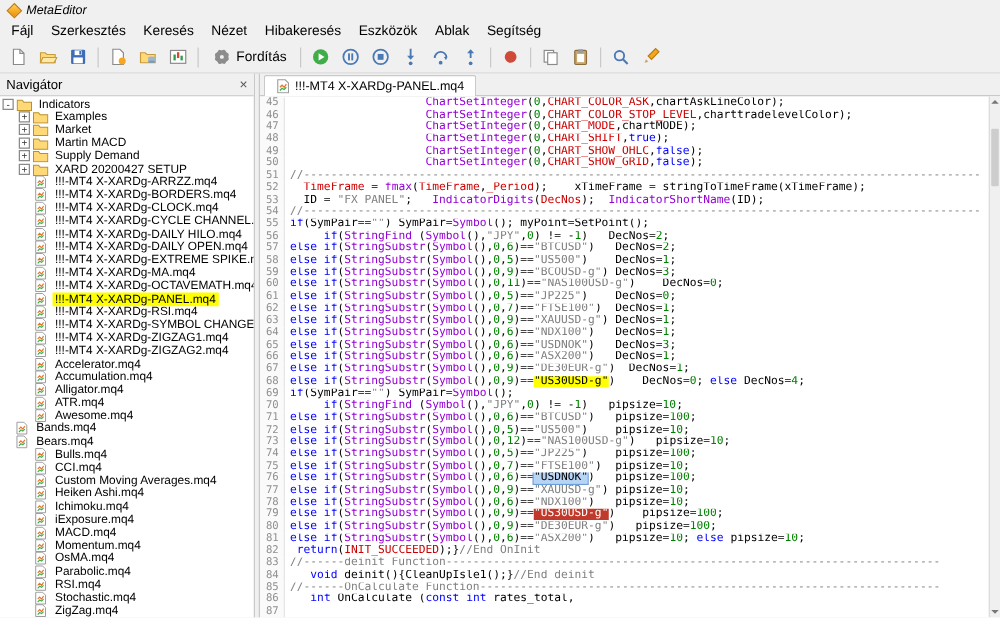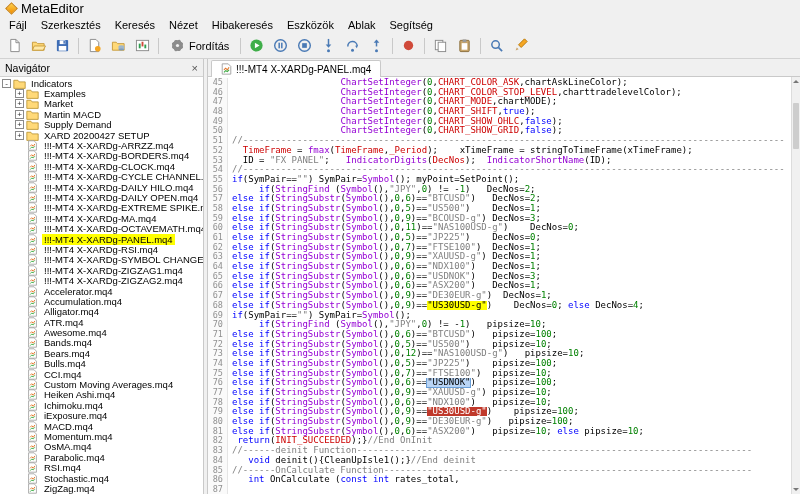--- a/index.html
+++ b/index.html
@@ -5,21 +5,21 @@
   html,body{margin:0;padding:0;}
   body{width:800px;height:494px;overflow:hidden;background:#f0f0f0;
        font-family:"Liberation Sans",sans-serif;font-size:11px;color:#000;
        -webkit-font-smoothing:antialiased;}
   *{box-sizing:border-box;}
 
   
   .titlebar{height:17px;display:flex;align-items:center;gap:5px;padding-left:5px;background:#f0f0f0;}
   .app-icon{width:9px;height:9px;background:linear-gradient(135deg,#ffd24a,#f08c00);
             border:1px solid #c87a00;transform:rotate(45deg);margin-left:2px;flex:none;}
-  .title-text{font-size:13px;}
+  .title-text{font-size:10px;font-style:italic;}
 
   .menubar{height:16px;display:flex;align-items:center;padding-left:2px;background:#f0f0f0;}
   .menu-item{padding:1px 7px;cursor:default;}
 
   .toolbar{height:26px;display:flex;align-items:center;background:#f0f0f0;
            border-bottom:1px solid #d2d2d2;padding-left:3px;gap:1px;}
   .tb-btn{width:23px;height:21px;display:flex;align-items:center;justify-content:center;
           border:1px solid transparent;background:transparent;padding:0;border-radius:2px;}
   .tb-btn svg{width:15px;height:15px;display:block;}
   .tb-btn.compile{width:auto;padding:0 6px;gap:4px;font-size:11px;font-family:"Liberation Sans",sans-serif;}
@@ -492,32 +492,32 @@
           <span class="exp-sp"></span>
           <span class="t-icon">
             <svg viewBox="0 0 12 14">
               <path d="M1 1h7l3 3v9H1z" fill="#fff" stroke="#9a9a9a"></path>
               <path d="M3 8l2-2 2 2 2-3" fill="none" stroke="#e2762a" stroke-width="1.2"></path>
               <path d="M3 11l2-2 2 1 2-2" fill="none" stroke="#3fae49" stroke-width="1.2"></path>
             </svg>
           </span>
           <span class="tree-label">Awesome.mq4</span>
         </div>
-        <div class="tree-row" style="padding-left: 15px;">
+        <div class="tree-row" style="padding-left: 0;">
           <span class="exp-sp"></span>
           <span class="t-icon">
             <svg viewBox="0 0 12 14">
               <path d="M1 1h7l3 3v9H1z" fill="#fff" stroke="#9a9a9a"></path>
               <path d="M3 8l2-2 2 2 2-3" fill="none" stroke="#e2762a" stroke-width="1.2"></path>
               <path d="M3 11l2-2 2 1 2-2" fill="none" stroke="#3fae49" stroke-width="1.2"></path>
             </svg>
           </span>
           <span class="tree-label">Bands.mq4</span>
         </div>
-        <div class="tree-row" style="padding-left: 15px;">
+        <div class="tree-row" style="">
           <span class="exp-sp"></span>
           <span class="t-icon">
             <svg viewBox="0 0 12 14">
               <path d="M1 1h7l3 3v9H1z" fill="#fff" stroke="#9a9a9a"></path>
               <path d="M3 8l2-2 2 2 2-3" fill="none" stroke="#e2762a" stroke-width="1.2"></path>
               <path d="M3 11l2-2 2 1 2-2" fill="none" stroke="#3fae49" stroke-width="1.2"></path>
             </svg>
           </span>
           <span class="tree-label">Bears.mq4</span>
         </div>

